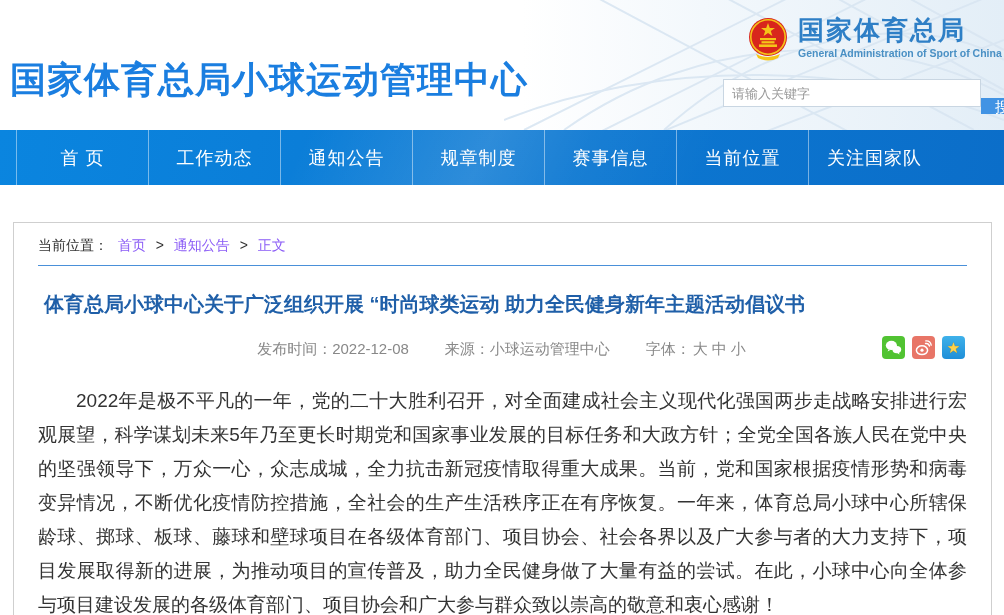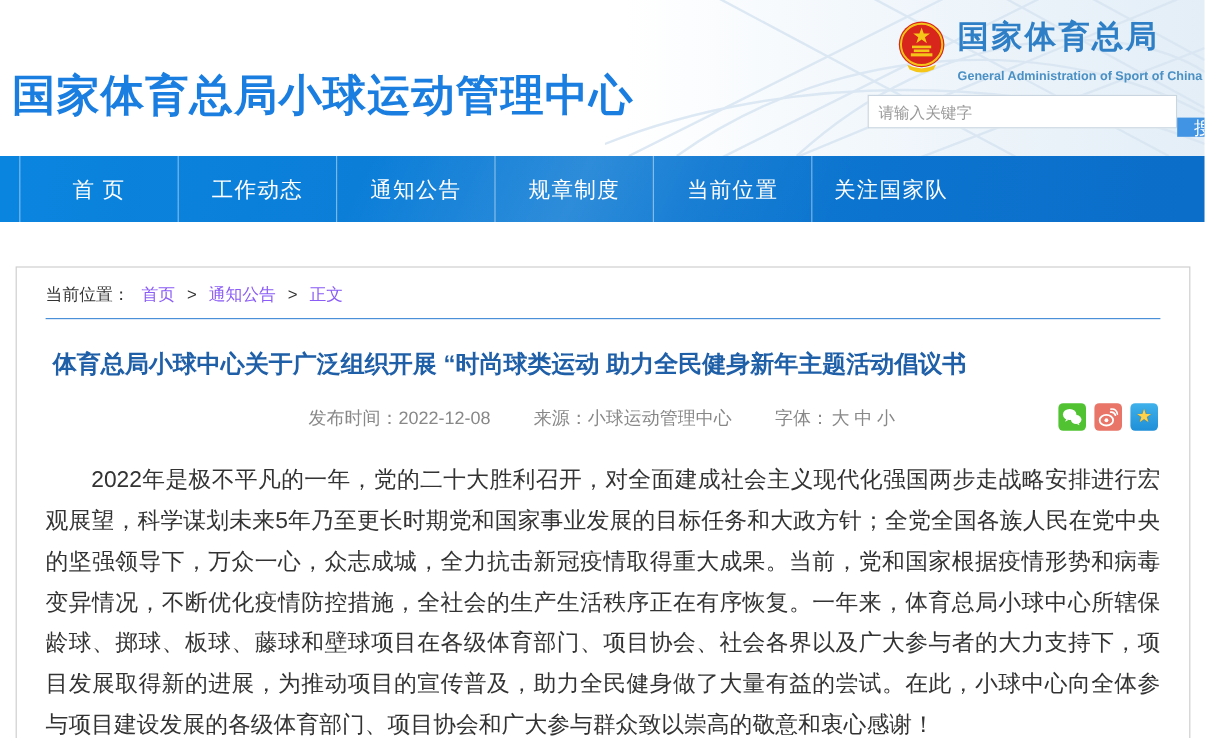--- a/index.html
+++ b/index.html
@@ -8,21 +8,21 @@
   .page { position:relative; width:1004px; height:615px; overflow:hidden; background:#fff; margin:0 auto; }
 
   
   .site-header { position:relative; width:100%; height:130px;
     background:linear-gradient(90deg,#ffffff 0%,#ffffff 52%,#f3f8fc 70%,#e3eef7 100%); overflow:hidden; }
   .nest-pattern { position:absolute; top:0; right:0; }
   .site-title { position:absolute; left:10px; top:56px; font-size:36px; font-weight:bold;
     color:#1a7ee0; letter-spacing:1px; white-space:nowrap; }
   .logo-block { position:absolute; left:748px; top:16px; display:flex; align-items:flex-start; gap:10px; }
   .logo-text-cn { font-size:26px; font-weight:bold; color:#2e7fc6; letter-spacing:2px; line-height:28px; }
-  .logo-text-en { font-size:10.5px; font-weight:bold; color:#4a90c4; margin-top:14px; white-space:nowrap; }
+  .logo-text-en { font-size:10.5px; font-weight:bold; color:#4a90c4; margin-top:3px; white-space:nowrap; }
   .search-row { position:absolute; left:723px; top:79px; display:flex; }
   .search-input { width:258px; height:28px; border:1px solid #c9d6e2; background:#fff;
     padding:0 8px; font-size:13px; color:#4c1d95; outline:none; }
   .search-input::placeholder { color:#999; }
   .search-button { width:58px; height:16px; border:none; background:#4193e4; color:#fff;
     font-size:15px; cursor:pointer; font-family:inherit;margin-top:19px; }
 
   
   .main-nav { position:relative; width:100%; height:55px;
     background:linear-gradient(100deg,#0a85df 0%,#0c78d2 55%,#0b6ec9 100%); overflow:hidden;text-align:right; }
@@ -115,20 +115,23 @@
       <li>
           <span>工作动态</span>
         </li>
       <li>
           <span>通知公告</span>
         </li>
       <li>
           <span>规章制度</span>
         </li>
       <li>
+          <span>赛事信息</span>
+        </li>
+      <li>
           <span>当前位置</span>
         </li>
       <li>
           <span>关注国家队</span>
         </li>
     </ul>
   </nav>
 
   <main class="content-box">
 

